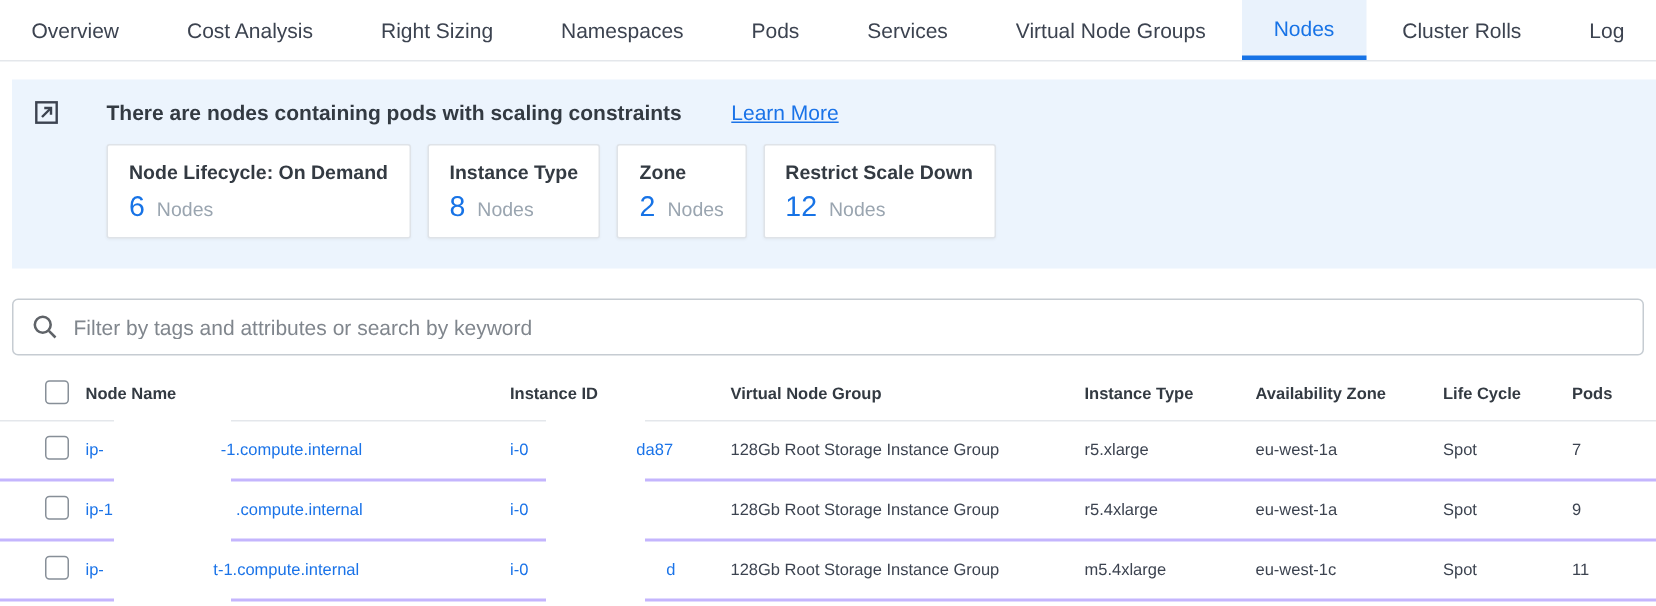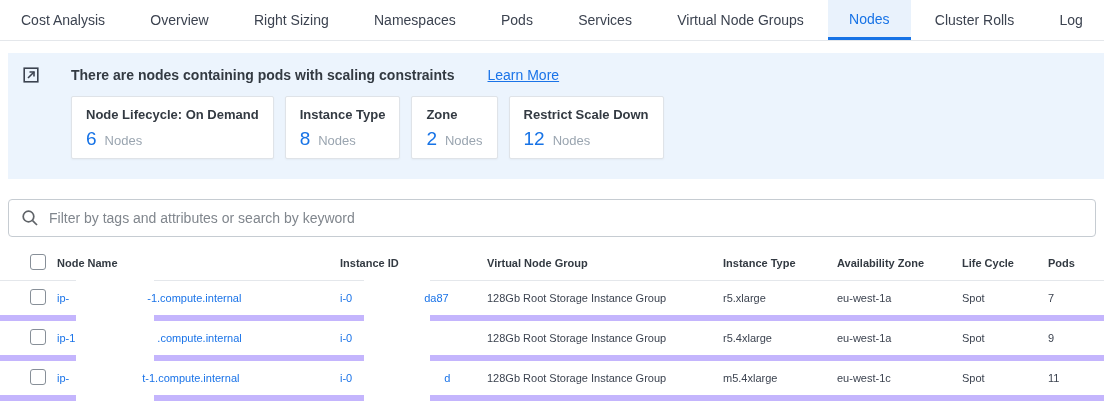--- a/index.html
+++ b/index.html
@@ -35,43 +35,43 @@
     border-radius: 4px; display: flex; align-items: center; padding: 0 12px; gap: 10px;
     background: #fff; }
   .search-wrap input { border: none; outline: none; flex: 1; font-size: 14px;
     font-family: "Liberation Sans", sans-serif; color: #404040; background: transparent; }
   .search-wrap input::placeholder { color: #80868d; }
   .search-icon { width: 18px; height: 18px; flex: 0 0 auto; }
 
   
   .table { margin-top: 8px; }
   .thead { position: relative; height: 36px; border-bottom: 1px solid #e4e7eb; }
-  .trow  { position: relative; height: 40px; border-bottom: 6px solid #c4b5fd; }
+  .trow  { position: relative; height: 40px; border-bottom: 2px solid #c4b5fd; }
   .cell { position: absolute; top: 50%; transform: translateY(-50%);
     font-size: 11px; white-space: nowrap; z-index: 2; }
   .thead .cell { font-weight: 700; color: #333a42; }
   .c-check { left: 30px; } .c-name { left: 57px; } .c-iid { left: 340px; }
   .c-vng { left: 487px; } .c-itype { left: 723px; } .c-az { left: 837px; }
   .c-lc { left: 962px; } .c-pods { left: 1048px; }
   .blue { color: #1a73e8; cursor: pointer; }
   .gap { display: inline-block; height: 1px; }
   .g-n0 { width: 78px; } .g-n1 { width: 82px; } .g-n2 { width: 73px; }
   .g-i0 { width: 72px; } .g-i2 { width: 92px; }
   .checkbox { display: inline-block; width: 16px; height: 16px;
     border: 1.5px solid #878f98; border-radius: 3px; background: #fff; cursor: pointer; }
   .redact { position: absolute; top: -2px; height: 44px; background: #fff; z-index: 1; }
   .r-name { left: 76px; width: 78px; }
   .r-iid  { left: 364px; width: 66px; }
 </style>
 </head>
 <body>
 
 <nav class="tabbar">
+  <div class="tab">Overview</div>
   <div class="tab">Cost Analysis</div>
-  <div class="tab">Overview</div>
   <div class="tab">Right Sizing</div>
   <div class="tab">Namespaces</div>
   <div class="tab">Pods</div>
   <div class="tab">Services</div>
   <div class="tab">Virtual Node Groups</div>
   <div class="tab active">Nodes</div>
   <div class="tab">Cluster Rolls</div>
   <div class="tab">Log</div>
 </nav>
 

